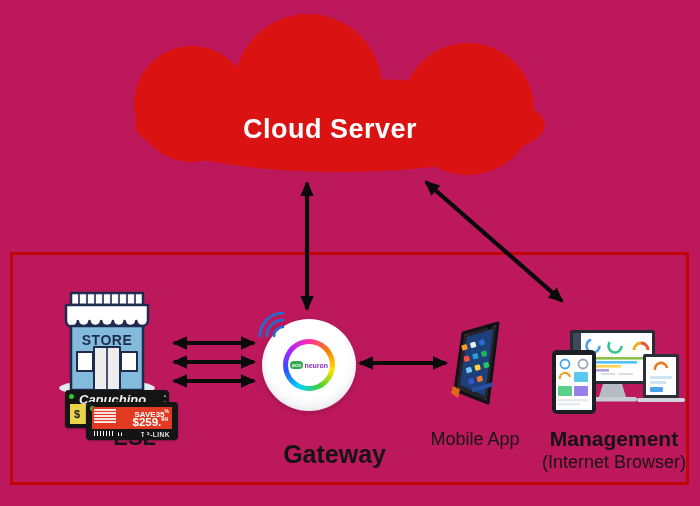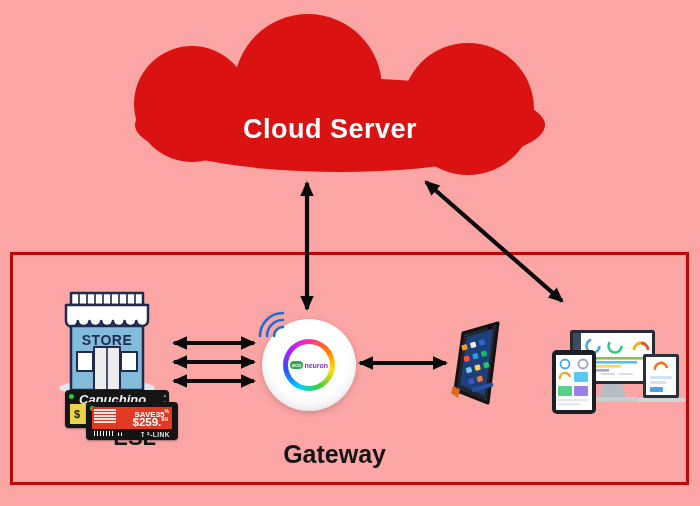--- a/index.html
+++ b/index.html
@@ -1,17 +1,17 @@
 <!DOCTYPE html>
 <html><head>
 <meta charset="utf-8">
 <style>
   html,body{margin:0;padding:0;background:#ffffff;}
   .stage{
-    position:relative;width:700px;height:506px;background:#fca5a5;overflow:hidden;
+    position:relative;width:700px;height:506px;background:#be185d;overflow:hidden;
     font-family:"Liberation Sans",sans-serif;
   }
   .abs{position:absolute;}
 
   
   .cloud-wrap{left:130px;top:12px;width:440px;height:164px;z-index:2;}
   .cloud-label{font-weight:bold;fill:#ffffff;font-size:27px;letter-spacing:.5px;}
 
   
   .boundary{left:10px;top:252px;width:673px;height:227px;border:3px solid #C00505;z-index:1;}
@@ -228,17 +228,20 @@
       <rect x="13" y="70" width="14" height="10" rx="1" fill="#58d08a"></rect>
       <rect x="29" y="70" width="14" height="10" rx="1" fill="#9b7fe8"></rect>
       <rect x="13" y="83" width="30" height="2.4" fill="#e4e8ec"></rect>
       <rect x="13" y="87" width="22" height="2.4" fill="#e4e8ec"></rect>
     </g>
   </svg>
 
   <div class="abs lbl lbl-esl">ESL</div>
   <div class="abs lbl lbl-gateway">Gateway</div>
   <div class="abs lbl lbl-pda">
+    <div class="sub">Mobile App</div>
   </div>
   <div class="abs lbl lbl-mgmt">
+    <div>Management</div>
+    <div class="sub">(Internet Browser)</div>
   </div>
 
 </div>
 
 </body></html>

